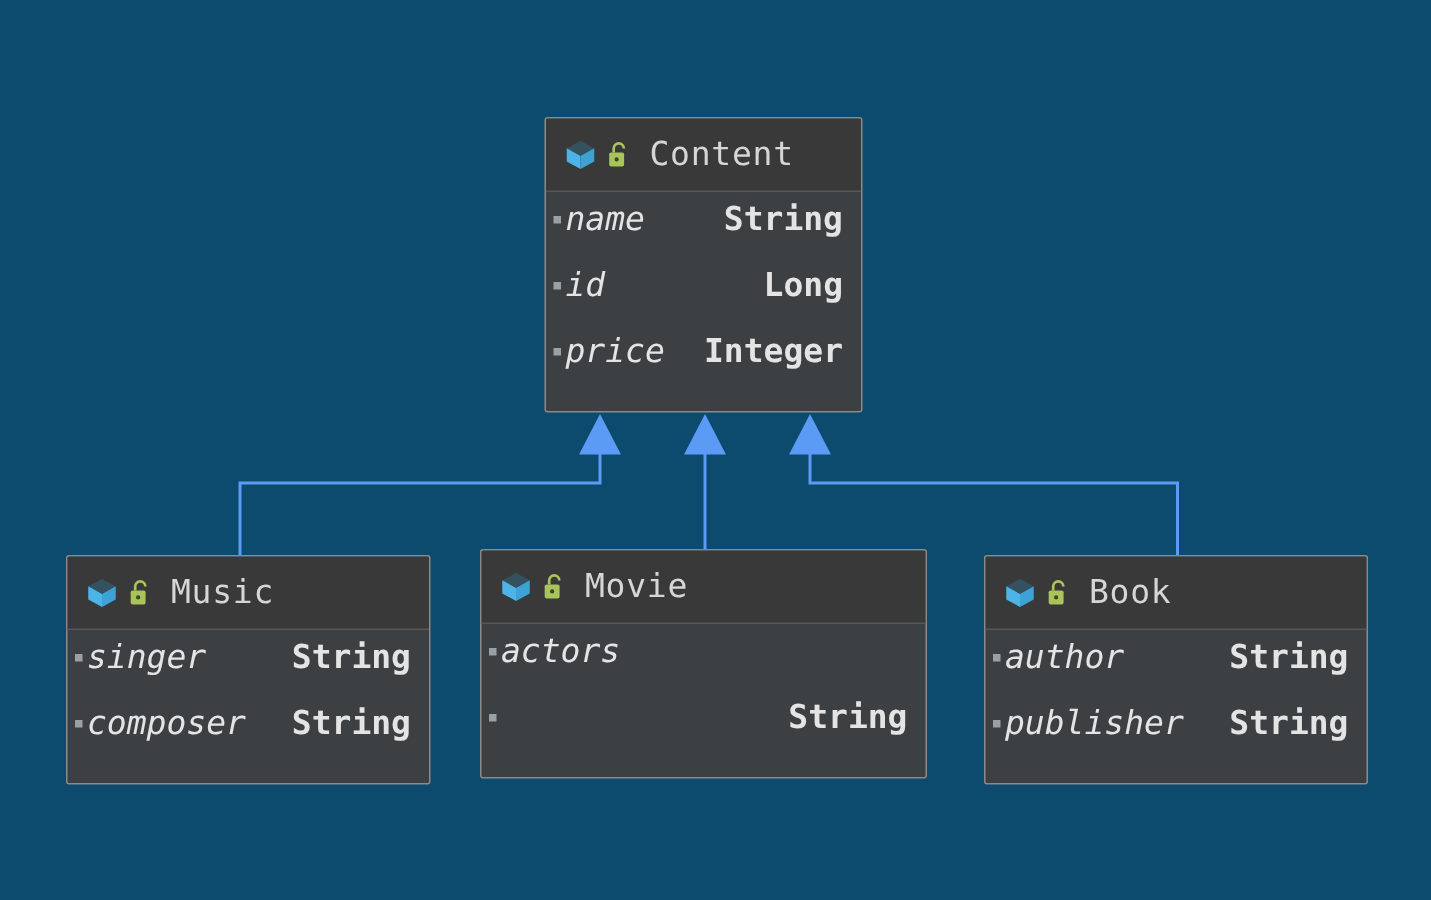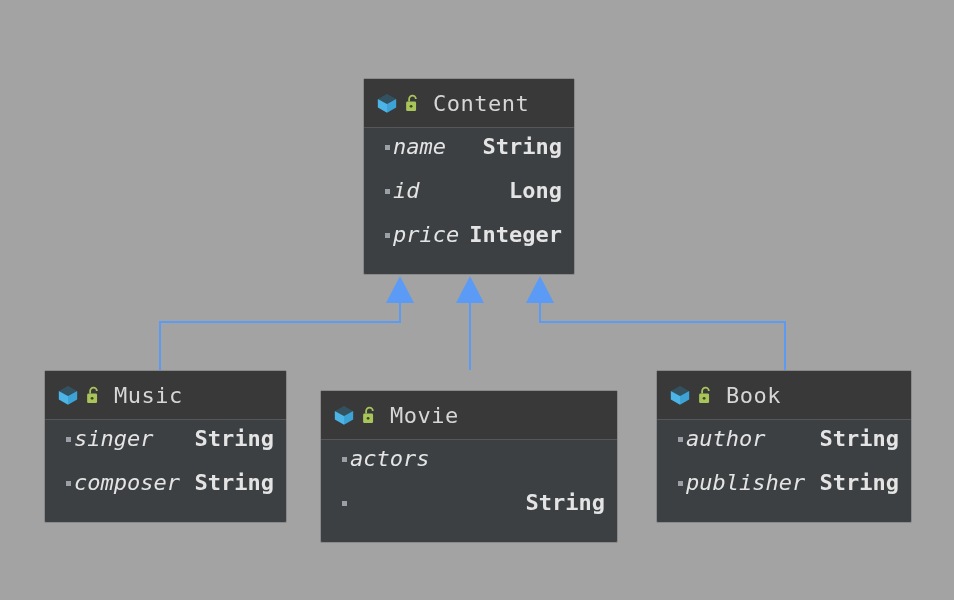--- a/index.html
+++ b/index.html
@@ -8,21 +8,21 @@
     width: 954px;
     height: 600px;
     background: #041a2b;
     overflow: hidden;
   }
 
   #canvas {
     position: relative;
     width: 954px;
     height: 600px;
-    background: #a3a3a3;
+    background: #0c4a6e;
     font-family: "DejaVu Sans Mono", "Liberation Mono", monospace;
   }
 
   
   #edges {
     position: absolute;
     left: 0; top: 0;
     width: 954px; height: 600px;
     pointer-events: none;
   }
@@ -67,21 +67,21 @@
   }
 
   .uml-fields {
     padding: 6px 0 8px 0;
   }
 
   .field-row {
     display: flex;
     align-items: baseline;
     height: 44px;
-    padding: 0 12px 0 21px;
+    padding: 0 12px 0 5px;
   }
 
   .field-bullet {
     flex: 0 0 auto;
     width: 5px; height: 5px;
     background: #9aa0a6;
     margin-right: 3px;
     position: relative;
     top: -4px;
   }
@@ -98,21 +98,21 @@
     font-size: 22px;
     white-space: nowrap;
     margin-left: auto;
     padding-left: 8px;
     font-weight: bold;
   }
 
   
   #class-content { left: 363px; top: 78px;  width: 212px; }
   #class-music   { left: 44px;  top: 370px; width: 243px; }
-  #class-movie   { left: 320px; top: 390px; width: 298px; }
+  #class-movie   { left: 320px; top: 366px; width: 298px; }
   #class-book    { left: 656px; top: 370px; width: 256px; }
 </style>
 </head>
 <body>
 
 <div id="canvas">
 
   <svg id="edges" viewBox="0 0 954 600" width="954" height="600">
 
     <path d="M160,370 L160,322 L400,322 L400,300" fill="none" stroke="#5b9bf5" stroke-width="2"></path>

